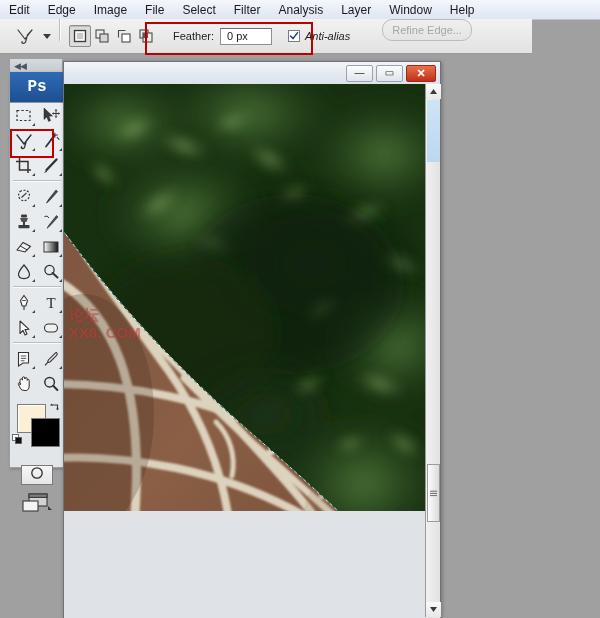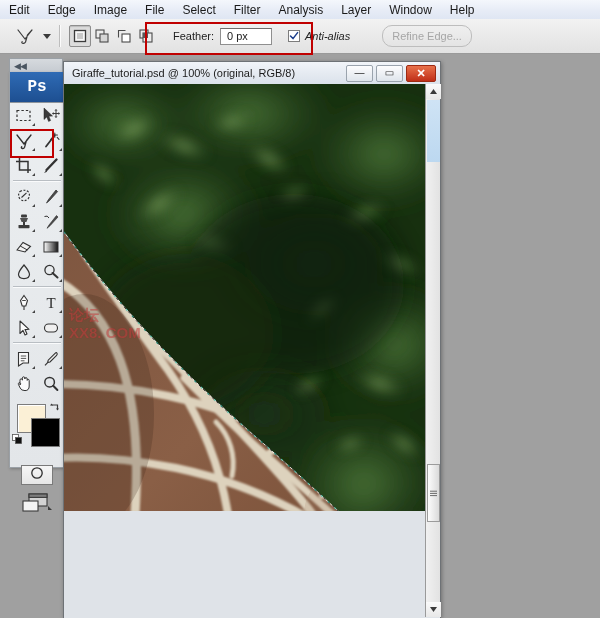--- a/index.html
+++ b/index.html
@@ -16,24 +16,24 @@
     background:linear-gradient(to bottom,#f4f7fc 0%,#e7ecf6 55%,#dfe6f3 100%);
     border-bottom:1px solid #b8c4d8;
     display:flex;align-items:center;
   }
   .menu-item{
     font-size:12px;color:#1a1a1a;padding:2px 8px;margin:0 1px;
     white-space:nowrap;cursor:default;line-height:14px;
   }
   
   #optionsbar{
-    position:absolute;left:0;top:19px;width:600px;height:34px;
+    position:absolute;left:0;top:19px;width:532px;height:34px;
     background:linear-gradient(to bottom,#f2f2f2 0%,#eaeaea 50%,#e2e2e2 100%);
     border-bottom:1px solid #9a9a9a;
-    display:flex;align-items:center;
+    display:flex;
   }
   #tool-preset{
     display:flex;align-items:center;margin-left:14px;
   }
   #tool-preset-icon{width:22px;height:20px;display:block;}
   .caret-down{
     width:0;height:0;border-left:4px solid transparent;border-right:4px solid transparent;
     border-top:5px solid #3a3a3a;margin-left:7px;
   }
   .vsep{width:1px;height:22px;background:#bdbdbd;border-right:1px solid #fbfbfb;margin:0 8px;}
@@ -526,21 +526,20 @@
     </span>
   </div>
 
 </div>
 
 <div id="lasso-highlight"></div>
 
 <div id="docwin">
 
   <div id="doctitle">
-    <span id="doctitle-text">Giraffe_tutorial.psd @ 100% (original, RGB/8)</span>
     <div id="win-buttons">
       <div class="winbtn">
         <span>—</span>
       </div>
       <div class="winbtn">
         <span>▭</span>
       </div>
       <div class="winbtn close">
         <span>✕</span>
       </div>

